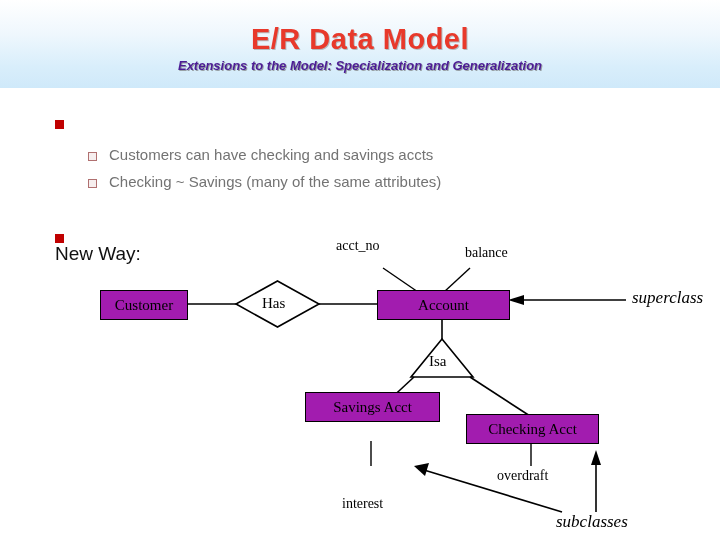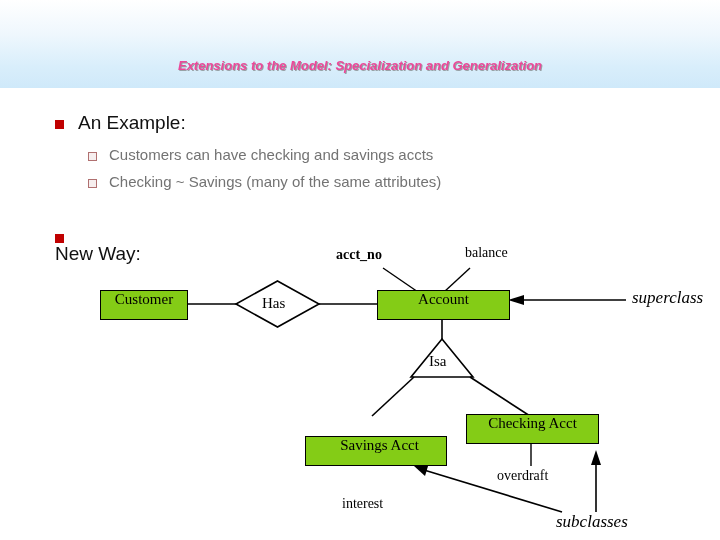--- a/index.html
+++ b/index.html
@@ -46,21 +46,21 @@
   .subtitle {
     position: absolute;
     left: 0;
     top: 58px;
     width: 720px;
     text-align: center;
     font-family: "Liberation Sans", sans-serif;
     font-weight: bold;
     font-style: italic;
     font-size: 13px;
-    color: #ec4899;
+    color: #4c1d95;
     text-shadow: 1px 1px 0 rgba(110,110,110,0.6);
   }
   
   .bullet-l1 {
     position: absolute;
     display: flex;
     align-items: flex-start;
   }
   .sq-red {
     width: 9px;
@@ -100,22 +100,23 @@
     position: absolute;
     left: 0;
     top: 0;
     width: 720px;
     height: 540px;
     pointer-events: none;
   }
   .er-box {
     position: absolute;
     border: 1.5px solid #000000;
-    background: #84cc16;
+    background: #a21caf;
     display: flex;
+    align-items: center;
     justify-content: center;
     font-family: "Liberation Serif", serif;
     font-size: 15px;
     color: #000000;
   }
   .er-label {
     position: absolute;
     font-family: "Liberation Serif", serif;
     font-size: 14px;
     color: #000000;
@@ -136,25 +137,25 @@
     color: #000000;
     white-space: nowrap;
   }
 </style>
 </head>
 <body>
 
 <div id="slide">
 
   <div class="header-band"></div>
+  <div class="title">E/R Data Model</div>
   <div class="subtitle">Extensions to the Model:  Specialization and Generalization</div>
 
   <div class="bullet-l1" style="left:55px; top:112px;">
     <span class="sq-red"></span>
-    <span class="bullet-l1-text">An Example:</span>
   </div>
 
   <div class="bullet-l2" style="left:88px; top:146px;">
     <span class="sq-hollow"></span>
     <span class="bullet-l2-text">Customers can have checking and savings accts</span>
   </div>
 
   <div class="bullet-l2" style="left:88px; top:173px;">
     <span class="sq-hollow"></span>
     <span class="bullet-l2-text">Checking ~ Savings (many of the same attributes)</span>
@@ -198,32 +199,32 @@
   </svg>
 
   <div class="er-box" style="left:100px; top:290px; width:86px; height:28px;">
     <span>Customer</span>
   </div>
 
   <div class="er-box" style="left:377px; top:290px; width:131px; height:28px;">
     <span>Account</span>
   </div>
 
-  <div class="er-box" style="left:305px; top:436px; width:133px; height:28px;padding-left:7px;">
+  <div class="er-box" style="left:305px; top:392px; width:133px; height:28px;">
     <span>Savings Acct</span>
   </div>
 
   <div class="er-box" style="left:466px; top:414px; width:131px; height:28px;">
     <span>Checking Acct</span>
   </div>
 
   <div class="diamond-label" style="left:262px; top:295px;">Has</div>
   <div class="diamond-label" style="left:429px; top:353px;">Isa</div>
 
-  <div class="er-label" style="left:336px; top:247px;font-weight:bold;">acct_no</div>
+  <div class="er-label" style="left:336px; top:238px;">acct_no</div>
   <div class="er-label" style="left:465px; top:245px;">balance</div>
   <div class="er-label" style="left:342px; top:468px;margin-top:28px;">interest</div>
   <div class="er-label" style="left:497px; top:468px;">overdraft</div>
 
   <div class="er-annot" style="left:632px; top:288px;">superclass</div>
   <div class="er-annot" style="left:556px; top:512px;">subclasses</div>
 
 </div>
 
 </body></html>

